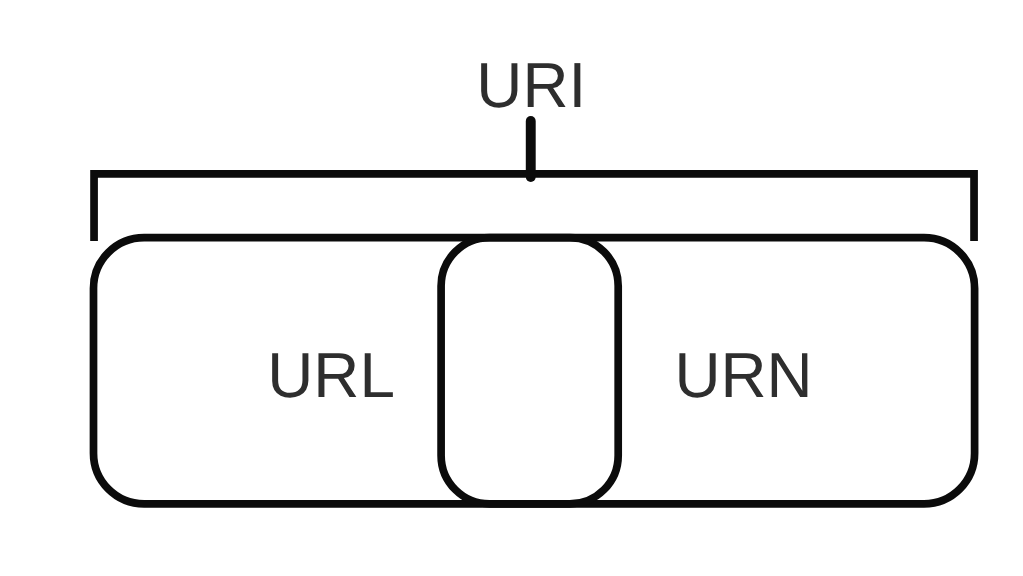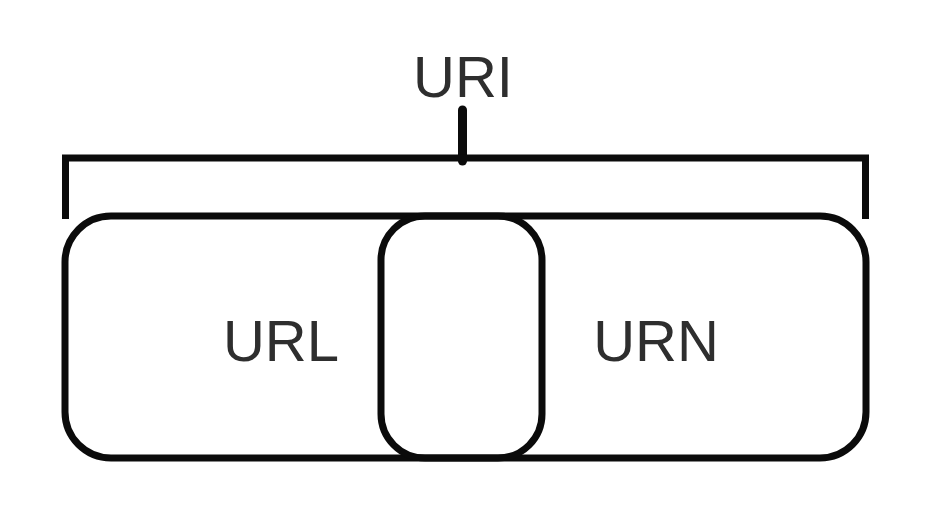--- a/index.html
+++ b/index.html
@@ -10,20 +10,21 @@
     width: 930px;
     height: 524px;
     background: #ffffff;
     overflow: hidden;
     font-family: "Liberation Sans", sans-serif;
   }
   .diagram-wrap {
     width: 812px;
     height: 524px;
     position: relative;
+    padding-left: 20px;
   }
   svg {
     display: block;
   }
   text {
     font-family: "Liberation Sans", sans-serif;
     font-weight: 400;
   }
 </style>
 </head>

